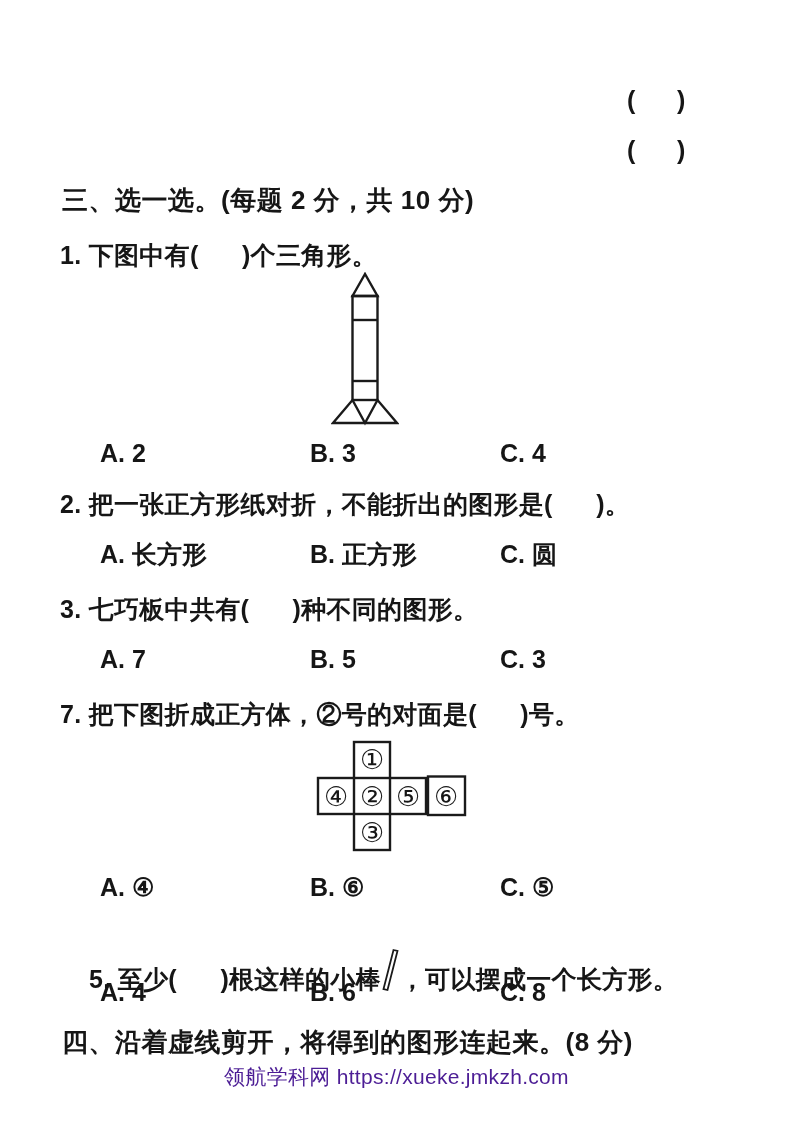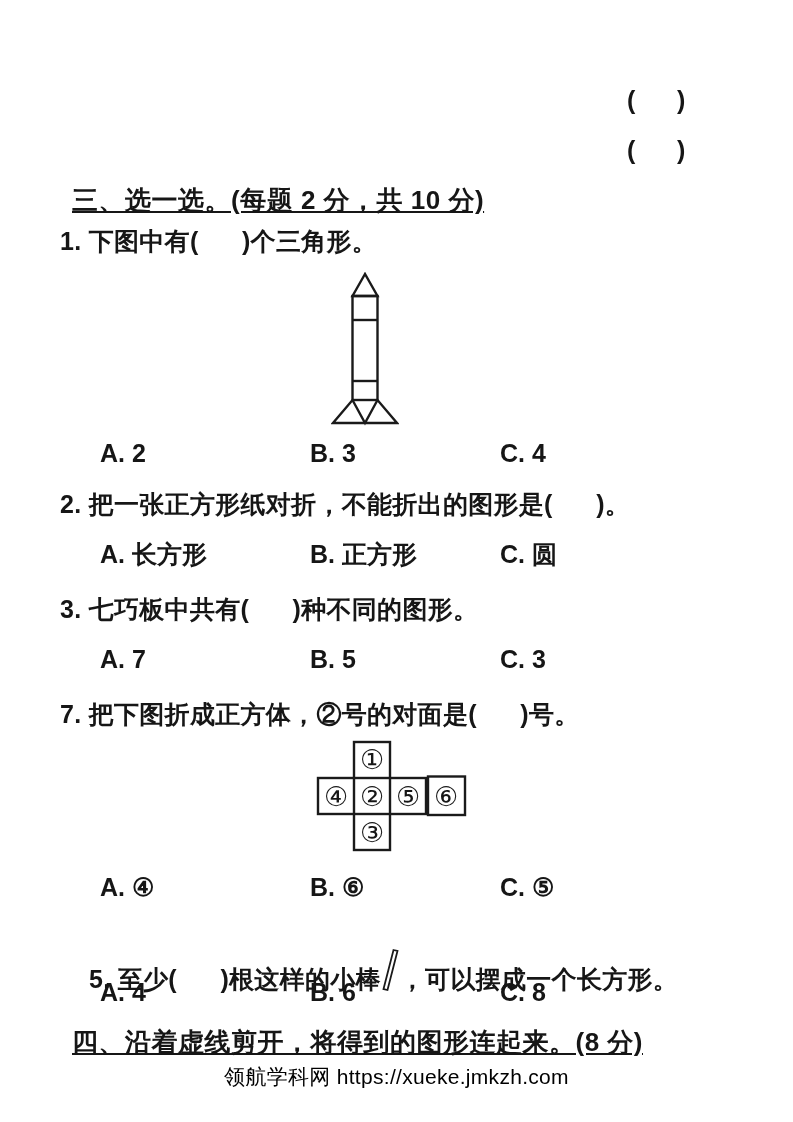--- a/index.html
+++ b/index.html
@@ -15,57 +15,57 @@
     position:absolute;left:60px;
     font-size:25px;font-weight:600;line-height:32px;
     white-space:pre-wrap;letter-spacing:0.3px;
   }
   .blank-answer{
     position:absolute;left:627px;
     font-size:25px;font-weight:600;line-height:32px;
     white-space:pre-wrap;
   }
   .sec-heading{
-    position:absolute;left:72px;
+    position:absolute;left:62px;
     font-size:26px;font-weight:800;line-height:34px;
-    white-space:pre-wrap;letter-spacing:0.5px;text-decoration:underline;
+    white-space:pre-wrap;letter-spacing:0.5px;
   }
   .opts{position:absolute;left:0;top:0;width:701px;height:36px;}
   .opts span{
     position:absolute;top:0;
     font-size:25px;font-weight:600;line-height:32px;
     white-space:pre-wrap;
   }
   .oA{left:100px}.oB{left:310px}.oC{left:500px}
   .figure{position:absolute;}
   .inline-icon{display:inline-block;}
   .cyl-icon{vertical-align:-10px;margin:0 2px;}
   .stick-icon{vertical-align:-4px;margin:0 1px;}
   .footer{
     position:absolute;left:0;top:1063px;width:793px;
     text-align:center;
-    font-size:21px;font-weight:400;color:#000000;
+    font-size:21px;font-weight:400;color:#4c1d95;
     letter-spacing:0.3px;
   }
   svg{display:block}
   .inline-icon svg{display:inline}
   .net-label{font-family:"DejaVu Sans","Liberation Sans",sans-serif;font-size:27px;fill:#161616;}
 </style>
 </head>
 <body>
 
 <div class="page">
 
   <div class="blank-answer" style="top:84px">(      )</div>
 
   <div class="blank-answer" style="top:134px">(      )</div>
 
   <div class="sec-heading" style="top:183px">三、选一选。(每题 2 分，共 10 分)</div>
 
-  <div class="qtext" style="top:225px">1. 下图中有(      )个三角形。</div>
+  <div class="qtext" style="top:239px">1. 下图中有(      )个三角形。</div>
 
   <div class="figure" style="left:331px;top:272px">
     <svg width="68" height="154" viewBox="0 0 68 154">
       <g fill="none" stroke="#1a1a1a" stroke-width="2.4" stroke-linejoin="miter">
         <path d="M34,2 L21.5,24 L46.5,24 Z"></path>
         <rect x="21.5" y="24" width="25" height="104"></rect>
         <path d="M21.5,48 L46.5,48"></path>
         <path d="M21.5,109 L46.5,109"></path>
         <path d="M2,151 L21.5,128 L34,151 L46.5,128 L66,151 Z"></path>
       </g>

